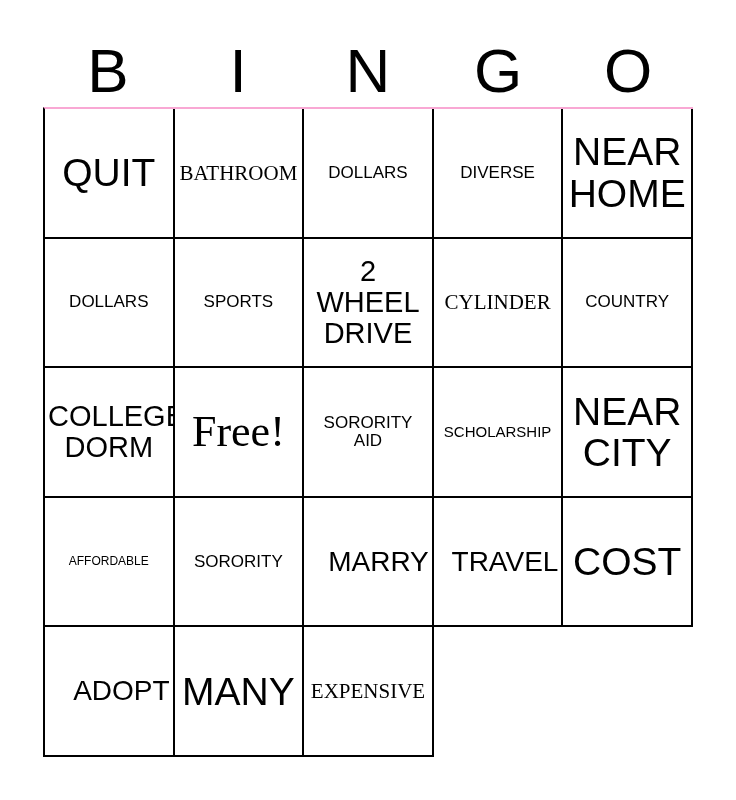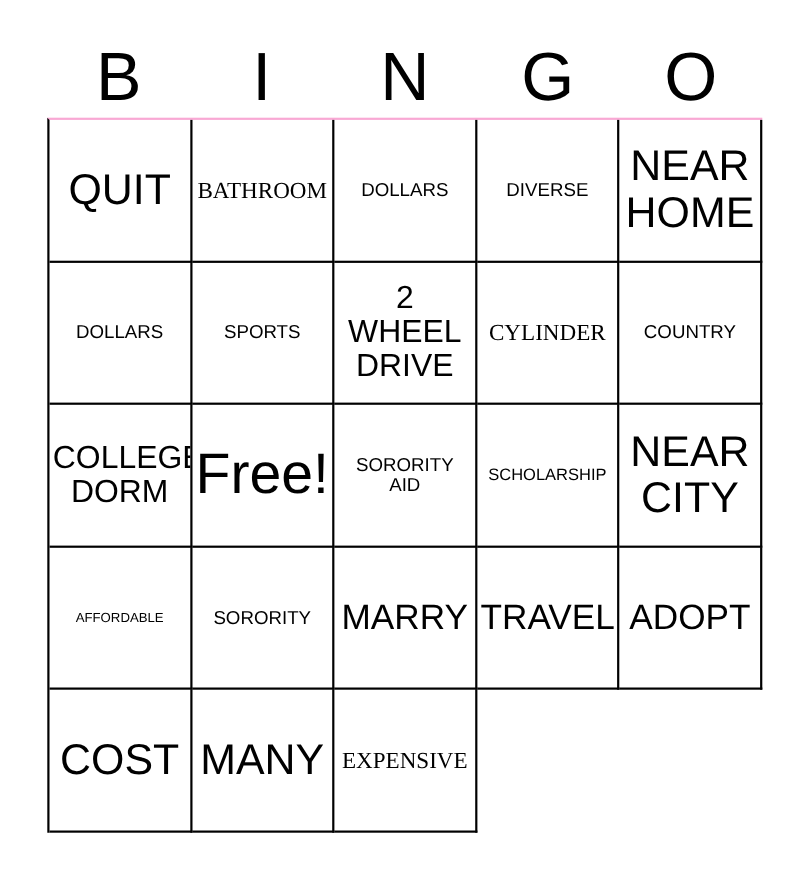--- a/index.html
+++ b/index.html
@@ -69,23 +69,23 @@
     line-height: 1.06;
     white-space: pre-line;
     word-break: normal;
   }
   
   .fs-xxs .cell-text { font-size: 15px; text-align: center; }
   .fs-xs  .cell-text { font-size: 12px; }
   .fs-s   .cell-text { font-size: 21px; font-family: Liberation Serif, serif; }
   .fs-m   .cell-text { font-size: 17px; }
   .fs-l   .cell-text { font-size: 29px; }
-  .fs-xl  .cell-text { font-size: 32px; }
+  .fs-xl  .cell-text { font-size: 28px; text-align: right; }
   .fs-xxl .cell-text { font-size: 39px; }
-  .fs-free .cell-text { font-size: 52px; }
+  .fs-free .cell-text { font-size: 44px; font-family: Liberation Serif, serif; }
 </style>
 </head>
 <body>
 
 <div id="card">
 
   <div id="header-row">
       <div class="header-letter">B</div>
       <div class="header-letter">I</div>
       <div class="header-letter">N</div>
@@ -150,25 +150,25 @@
       </div>
       <div class="cell fs-m">
         <span class="cell-text">SORORITY</span>
       </div>
       <div class="cell fs-xl">
         <span class="cell-text">MARRY</span>
       </div>
       <div class="cell fs-xl">
         <span class="cell-text">TRAVEL</span>
       </div>
+      <div class="cell fs-xxl">
+        <span class="cell-text">COST</span>
+      </div>
       <div class="cell fs-xl">
         <span class="cell-text">ADOPT</span>
-      </div>
-      <div class="cell fs-xxl">
-        <span class="cell-text">COST</span>
       </div>
       <div class="cell fs-xxl">
         <span class="cell-text">MANY</span>
       </div>
       <div class="cell fs-s">
         <span class="cell-text">EXPENSIVE</span>
       </div>
     </div>
 
 </div>

